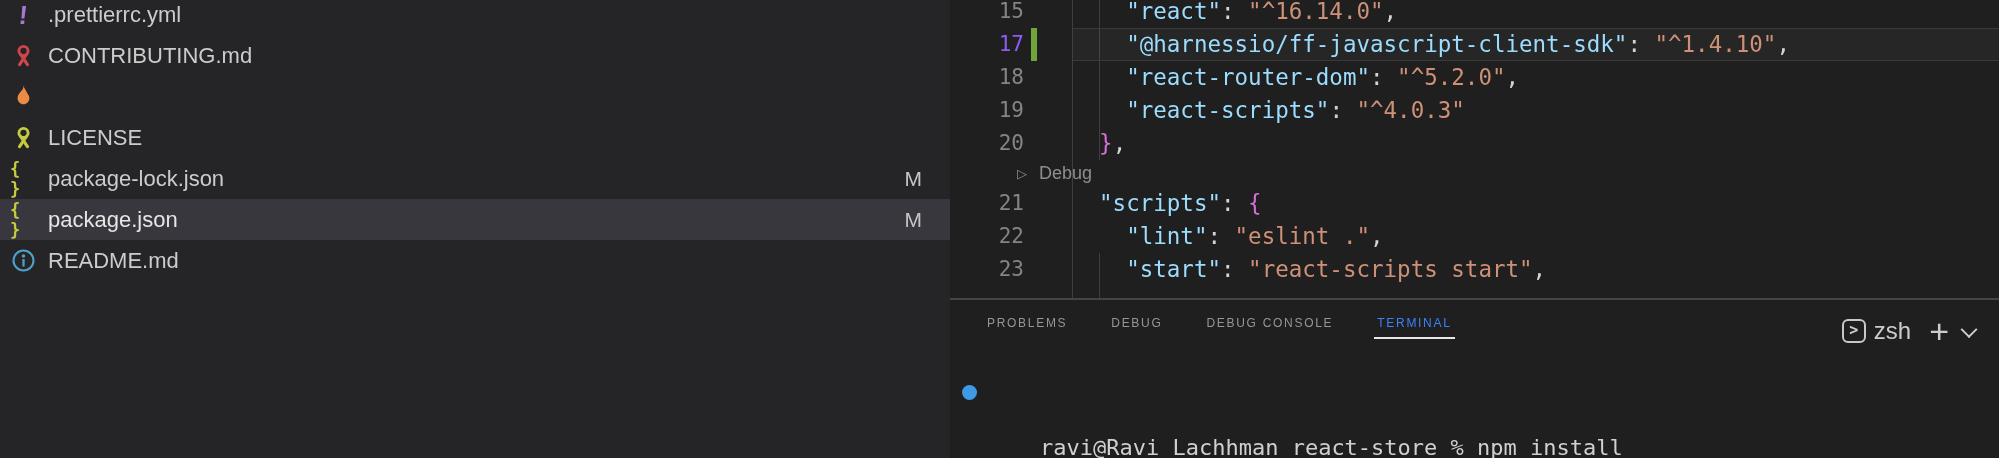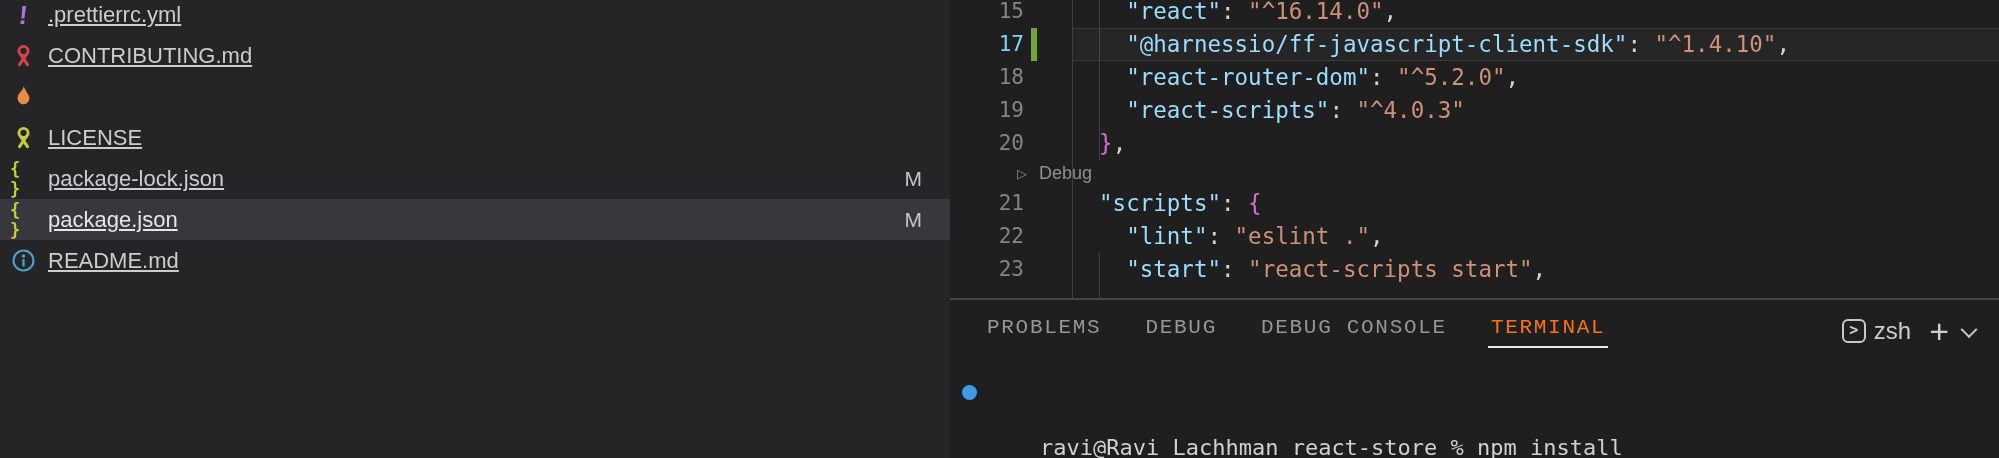--- a/index.html
+++ b/index.html
@@ -5,47 +5,47 @@
   html,body{margin:0;padding:0;background:#1f1f1f;}
   body{width:1999px;height:458px;overflow:hidden;font-family:"Liberation Sans",sans-serif;-webkit-font-smoothing:antialiased;}
   .app{position:relative;width:1999px;height:458px;background:#1f1f1f;overflow:hidden;}
 
   
   .sidebar{position:absolute;left:0;top:0;width:950px;height:458px;background:#252527;overflow:hidden;}
   .file-list{position:absolute;left:0;top:-6px;right:0;}
   .file-row{height:41px;display:flex;align-items:center;padding:0 28px 0 10px;color:#cccccc;font-size:22px;cursor:pointer;}
   .file-row.selected{background:#37373d;color:#e6e6e6;}
   .file-icon{width:27px;height:27px;flex:0 0 27px;margin-right:11px;display:flex;align-items:center;justify-content:center;}
-  .file-label{flex:1;white-space:nowrap;overflow:hidden;text-decoration:underline;}
+  .file-label{flex:1;white-space:nowrap;overflow:hidden;}
   .git-badge{color:#c5c5c5;font-size:21px;margin-left:12px;}
   .ic-prettier{font-weight:800;font-size:26px;line-height:1;transform:skewX(-6deg);}
   .ic-braces{font-family:"DejaVu Sans Mono",monospace;font-weight:700;font-size:17px;letter-spacing:1px;}
   .ic-ts{width:23px;height:23px;border-radius:4px;background:#4e9fc9;color:#20303c;font-size:12px;font-weight:800;display:flex;align-items:center;justify-content:center;letter-spacing:.5px;}
 
   
   .editor{position:absolute;left:950px;top:0;width:1049px;height:298px;background:#1f1f1f;overflow:hidden;}
   .iguide{position:absolute;width:1px;background:#3f3f3f;}
   .lines{position:absolute;left:0;top:-5px;right:0;}
   .line{position:relative;height:33px;line-height:33px;font-family:"DejaVu Sans Mono",monospace;font-size:22.5px;white-space:pre;}
   .lnum{position:absolute;left:0;top:0;width:74px;text-align:right;color:#858585;font-size:21px;}
-  .line.current .lnum{color:#7dd3fc;}
+  .line.current .lnum{color:#8b5cf6;}
   .gitbar{display:none;position:absolute;left:81px;top:0;width:6px;height:33px;background:#71a53c;}
   .line.modified .gitbar{display:block;}
   .line.current::before{content:"";position:absolute;left:123px;right:0;top:0;bottom:0;background:rgba(255,255,255,.035);border-top:1px solid #3a3a3a;border-bottom:1px solid #3a3a3a;}
   .code{position:absolute;left:122px;top:0;}
   .tk-k{color:#9cdcfe;} .tk-s{color:#ce9178;} .tk-p{color:#d4d4d4;} .tk-b{color:#d670d6;}
   .codelens-row{position:relative;height:27px;line-height:27px;padding-left:67px;color:#8f8f8f;font-size:18px;font-family:"Liberation Sans",sans-serif;}
   .cl-tri{font-size:13px;margin-right:7px;position:relative;top:-1px;}
   .cl-label{cursor:pointer;}
 
   
   .panel{position:absolute;left:950px;top:298px;width:1049px;height:160px;background:#1f1f1f;border-top:2px solid #454545;box-sizing:border-box;overflow:hidden;}
   .tabs{position:absolute;left:37px;top:16px;display:flex;gap:44px;}
-  .tab{font-size:21px;letter-spacing:1.7px;color:#969696;padding-bottom:9px;position:relative;white-space:nowrap;cursor:pointer;font-family:Liberation Mono, monospace;}
-  .tab.active{color:#f97316;}
+  .tab{font-size:12px;letter-spacing:1.7px;color:#969696;padding-bottom:9px;position:relative;white-space:nowrap;cursor:pointer;}
+  .tab.active{color:#3b82f6;}
   .tab.active::after{content:"";position:absolute;left:-3px;right:-3px;bottom:0;height:2px;background:#e7e7e7;}
   .term-controls{position:absolute;right:24px;top:17px;display:flex;align-items:center;color:#cccccc;}
   .shell-btn{display:flex;align-items:center;cursor:pointer;}
   .term-ic{width:24px;height:24px;border:2px solid #c8c8c8;border-radius:6px;display:flex;align-items:center;justify-content:center;box-sizing:border-box;}
   .term-ic-ch{font-size:15px;font-weight:700;font-family:"DejaVu Sans Mono",monospace;line-height:1;position:relative;top:-1px;}
   .shell-label{font-size:24px;margin-left:8px;}
   .plus{font-size:34px;font-weight:200;margin-left:18px;line-height:24px;cursor:pointer;}
   .chev{width:10px;height:10px;border-right:2px solid #cccccc;border-bottom:2px solid #cccccc;transform:rotate(45deg) translate(-1px,-1px);margin-left:14px;cursor:pointer;}
   .term-lines{position:absolute;left:37px;top:78px;}
   .term-line{position:relative;height:28px;line-height:28px;font-family:"DejaVu Sans Mono",monospace;font-size:22px;color:#d0d0d0;white-space:pre;margin-bottom:23px;}

